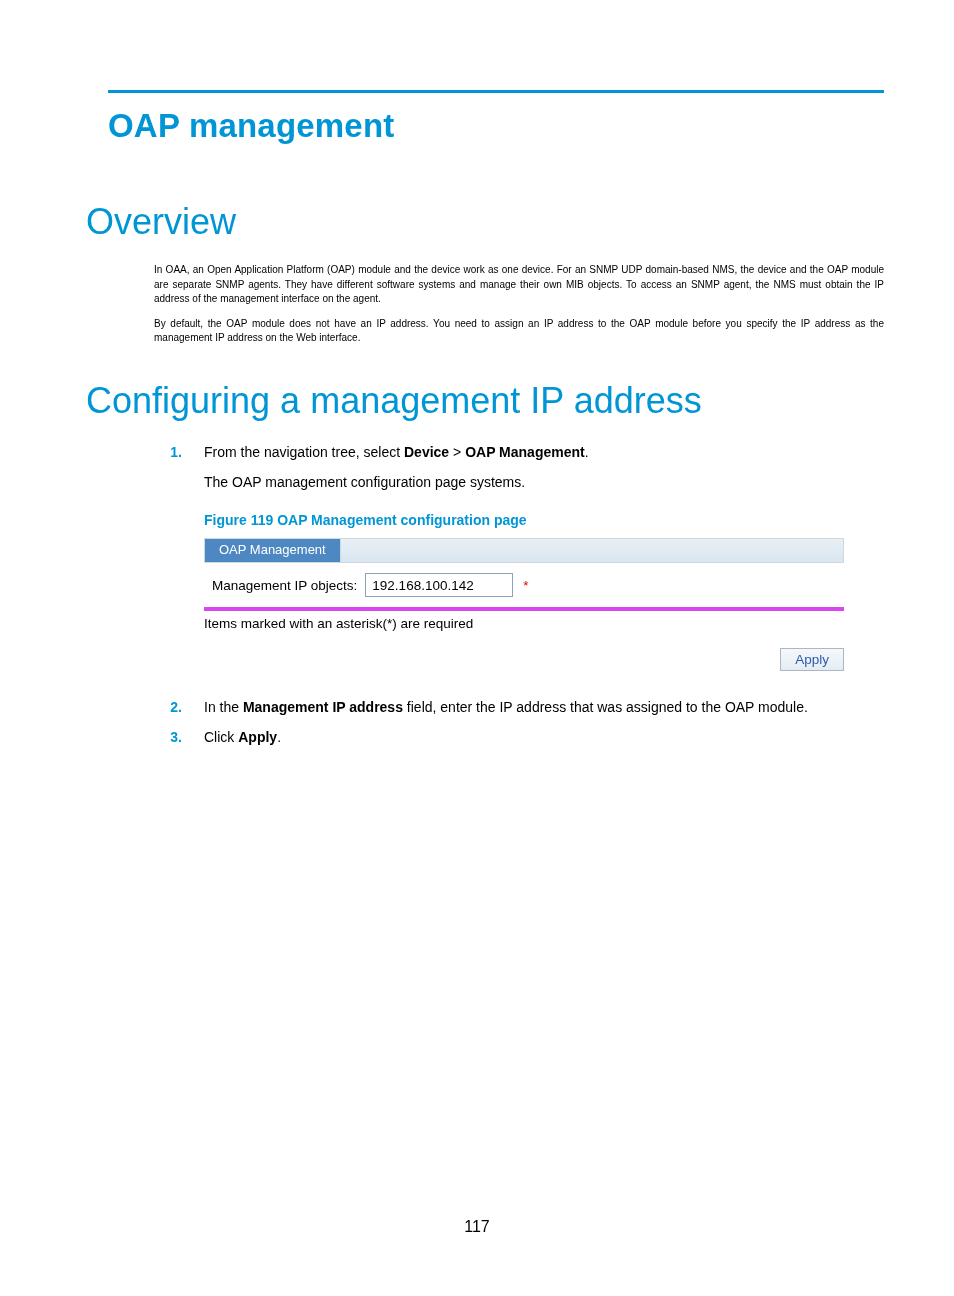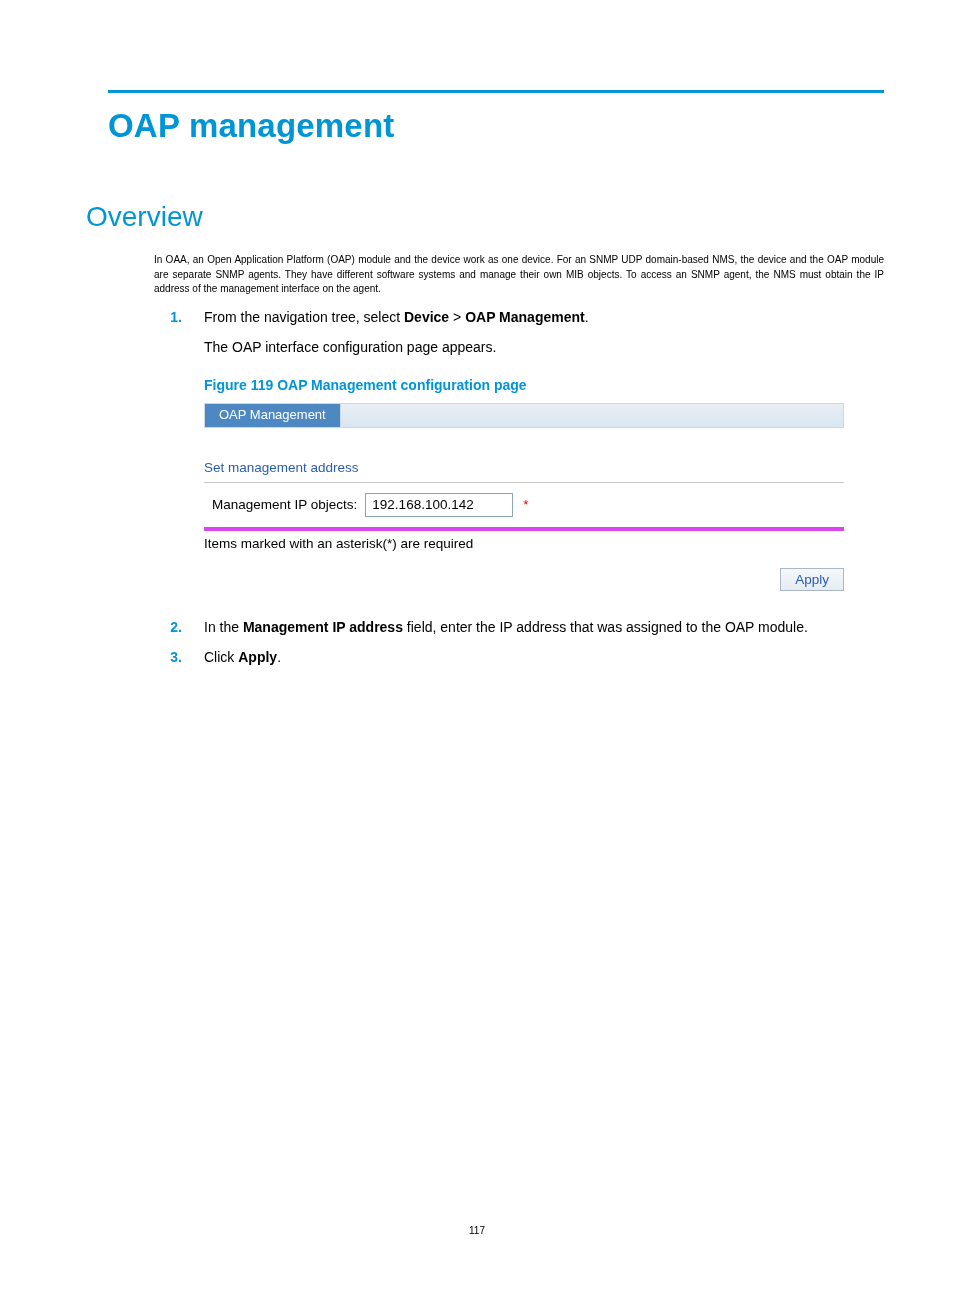--- a/index.html
+++ b/index.html
@@ -21,21 +21,21 @@
   h1 {
     font-family: Arial, Helvetica, sans-serif;
     font-size: 33px;
     font-weight: bold;
     color: #0096d6;
     margin-bottom: 56px;
     letter-spacing: 0.2px;
   }
   h2 {
     font-family: Arial, Helvetica, sans-serif;
-    font-size: 28px;
+    font-size: 36px;
     font-weight: normal;
     color: #0096d6;
     margin-bottom: 20px;
     margin-left: -22px;
   }
   .body-indent {
     margin-left: 46px;
   }
   p.bodytext {
     font-size: 10px;
@@ -140,50 +140,51 @@
     font-size: 13.5px;
     padding: 3px 14px;
     cursor: pointer;
     font-family: Arial, Helvetica, sans-serif;
   }
   .pagenum {
     position: absolute;
     bottom: 60px;
     left: 0; right: 0;
     text-align: center;
-    font-size: 10px;
+    font-size: 16px;
   }
 </style>
 </head>
 <body>
 
 <div class="page">
   <div class="rule"></div>
   <h1>OAP management</h1>
 
   <h2>Overview</h2>
   <div class="body-indent">
     <p class="bodytext">In OAA, an Open Application Platform (OAP) module and the device work as one device. For an SNMP UDP domain-based NMS, the device and the OAP module are separate SNMP agents. They have different software systems and manage their own MIB objects. To access an SNMP agent, the NMS must obtain the IP address of the management interface on the agent.</p>
+    <p class="bodytext">By default, the OAP module does not have an IP address. You need to assign an IP address to the OAP module before you specify the IP address as the management IP address on the Web interface.</p>
   </div>
 
+  <h2 style="margin-top:34px;">Configuring a management IP address</h2>
 
   <div class="body-indent">
     <ol class="steps">
       <li>
         <span>From the navigation tree, select </span><span class="bold">Device</span><span> &gt; </span><span class="bold">OAP Management</span><span>.</span>
-        <div class="step-sub">The OAP interface configuration page appears.</div>
+        <div class="step-sub">The OAP management configuration page systems.</div>
         <div class="figcap">Figure 119 OAP Management configuration page</div>
 
         <div class="screenshot">
           <div class="tab-row">
             <div class="tab-active">
               <span>OAP Management</span>
             </div>
           </div>
-          <div class="section-title">Set management address</div>
           <div class="field-row">
             <span class="field-label">Management IP objects:</span>
             <input class="ip-input" type="text" value="192.168.100.142" style="">
             <span class="req-star">*</span>
           </div>
           <div class="req-note">Items marked with an asterisk(*) are required</div>
           <div class="apply-row">
             <button class="apply-btn" type="button">Apply</button>
           </div>
         </div>

